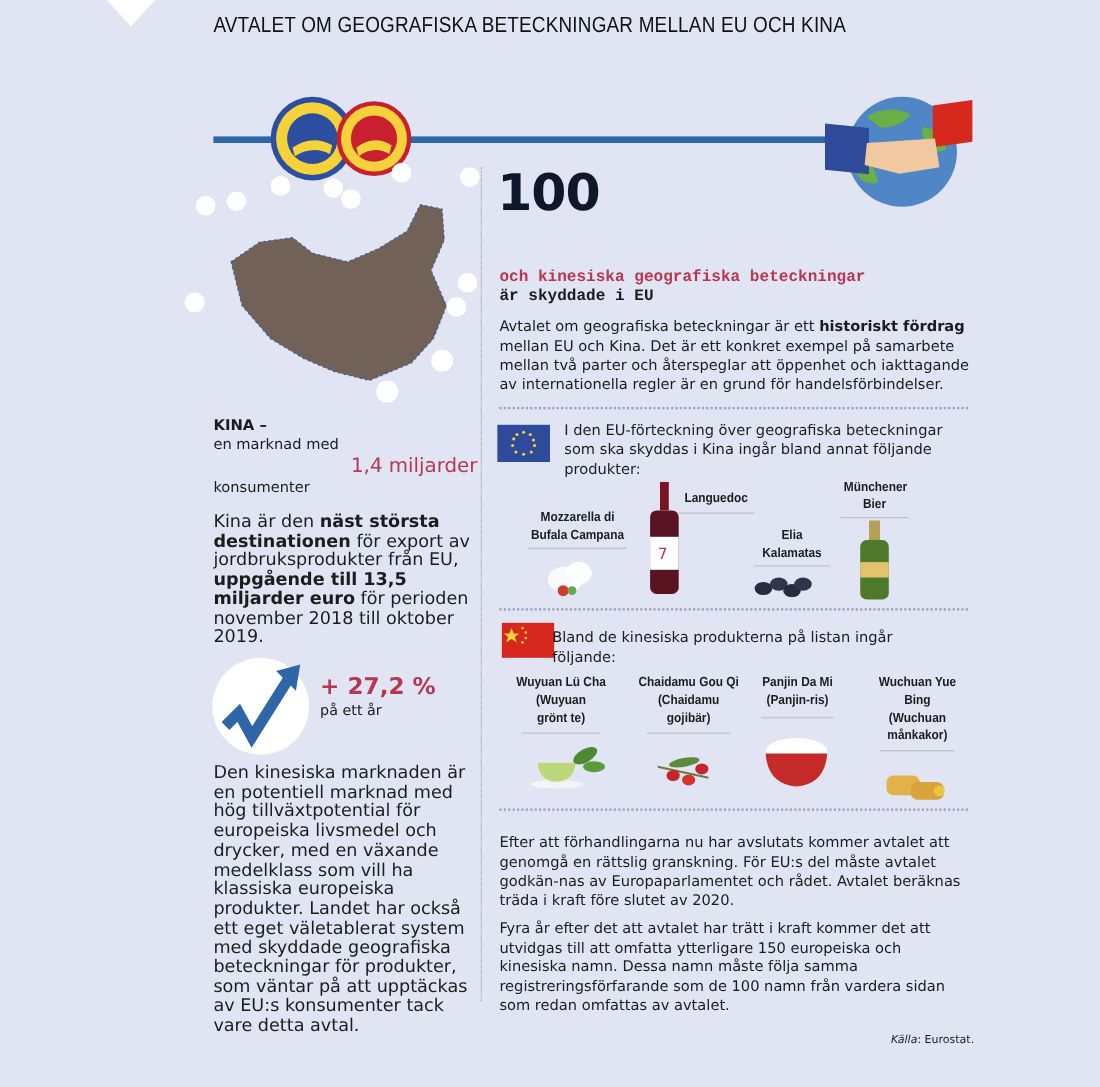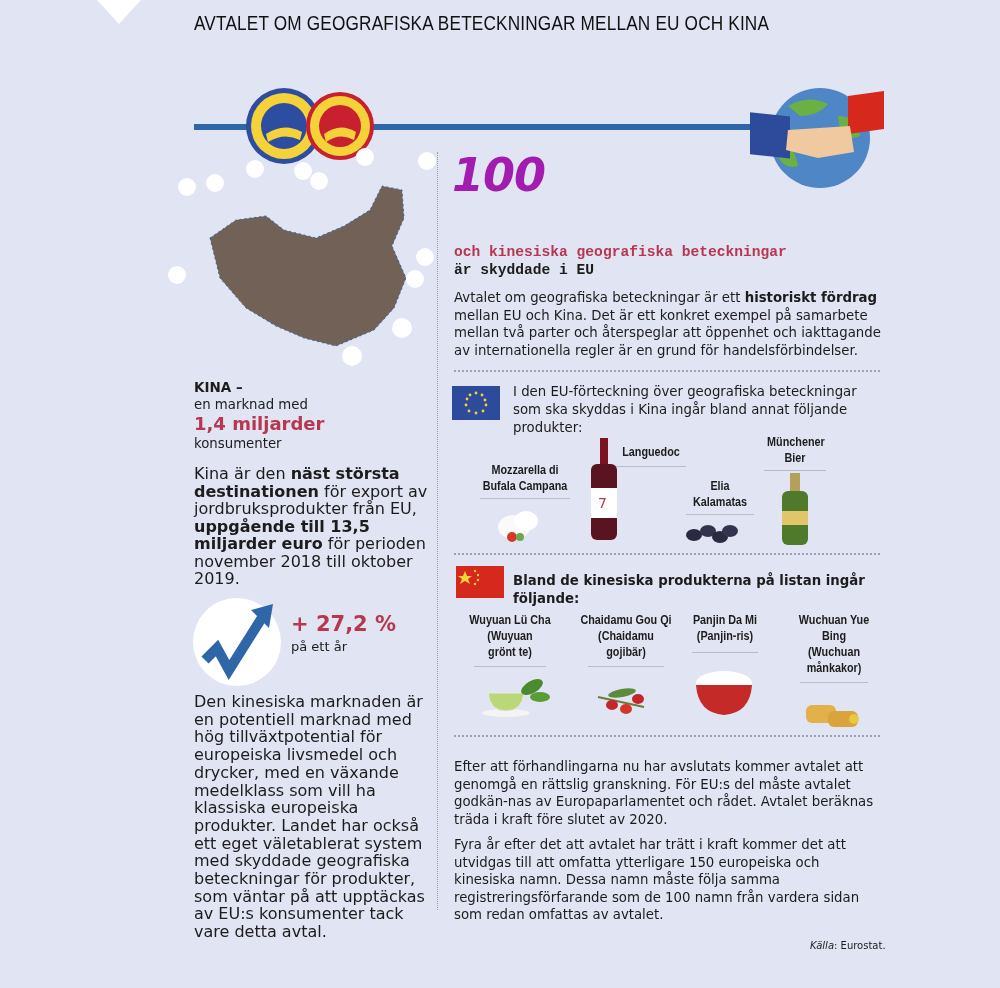--- a/index.html
+++ b/index.html
@@ -5,35 +5,35 @@
   * { box-sizing: border-box; margin: 0; padding: 0; }
   html, body { width: 1000px; height: 988px; background: #e1e4f3; overflow: hidden; }
   body { position: relative; font-family: "DejaVu Sans", sans-serif; color: #1c1c1c; }
   .abs { position: absolute; }
   .notch { left: 97px; top: 0; width: 0; height: 0; border-left: 22px solid transparent; border-right: 22px solid transparent; border-top: 24px solid #ffffff; }
   .title { left: 194px; top: 12px; font-family: "Liberation Sans", sans-serif; font-size: 20px; letter-spacing: 0.2px; transform: scaleX(0.86); transform-origin: left top; color: #111; white-space: nowrap; }
   .hbar { left: 194px; top: 124px; width: 574px; height: 6px; background: #2f66a8; }
   .vdiv { left: 437px; top: 152px; width: 0; height: 758px; border-left: 1px dotted #9a9aa8; }
   .dotline { height: 0; border-top: 2px dotted #9aa0b8; }
   .red { color: #b6374f; }
-  .big100 { left: 452px; top: 148px; font-size: 46px; font-weight: bold; letter-spacing: -1px; color: #a21caf; font-style: italic; }
+  .big100 { left: 452px; top: 148px; font-size: 46px; font-weight: bold; letter-spacing: -1px; color: #0f172a; }
   .sub1 { left: 454px; top: 201px; font-size: 14.6px; font-weight: bold; line-height: 18px; }
   .sub2 { left: 454px; top: 243px; font-size: 14.6px; font-weight: bold; line-height: 18px; font-family: Liberation Mono, monospace; }
   .intro { left: 454px; top: 289px; width: 430px; font-size: 13.3px; line-height: 17.5px; }
   .kina { left: 194px; top: 378px; width: 240px; }
   .kina .h { font-size: 13.5px; font-weight: bold; line-height: 18px; }
   .kina .t { font-size: 13.3px; line-height: 17px; }
-  .kina .big { font-size: 18px; font-weight: bold; color: #b6374f; line-height: 22px; }
+  .kina .big { font-size: 18px; font-weight: normal; color: #b6374f; line-height: 22px; text-align: right; }
   .kinap { left: 194px; top: 465px; width: 240px; font-size: 16px; line-height: 17.5px; }
   .growth-circle { left: 193px; top: 598px; width: 88px; height: 88px; border-radius: 50%; background: #fff; }
   .growth-val { left: 291px; top: 612px; font-size: 21px; font-weight: bold; color: #b6374f; }
   .growth-lbl { left: 291px; top: 639px; font-size: 13px; }
   .marketp { left: 194px; top: 693px; width: 240px; font-size: 16px; line-height: 17.7px; }
   .eulist { left: 513px; top: 383px; width: 370px; font-size: 13.3px; line-height: 18px; }
-  .cnlist { left: 513px; top: 572px; width: 370px; font-size: 13.3px; line-height: 18px; font-weight: bold; }
+  .cnlist { left: 502px; top: 572px; width: 370px; font-size: 13.3px; line-height: 18px; }
   .flag { width: 48px; height: 34px; }
   .prod-lbl { font-family: "Liberation Sans", sans-serif; font-size: 12px; font-weight: bold; text-align: center; line-height: 16px; transform: scaleX(0.9); }
   .bubble-line { height: 0; border-top: 1px solid #b8bccb; }
   .after1 { left: 454px; top: 758px; width: 430px; font-size: 13.3px; line-height: 17.5px; }
   .after2 { left: 454px; top: 836px; width: 430px; font-size: 13.3px; line-height: 17.5px; }
   .source { left: 810px; top: 940px; font-size: 10px; }
   .dot { position: absolute; border-radius: 50%; background: #fff; }
 </style>
 </head>
 <body>

